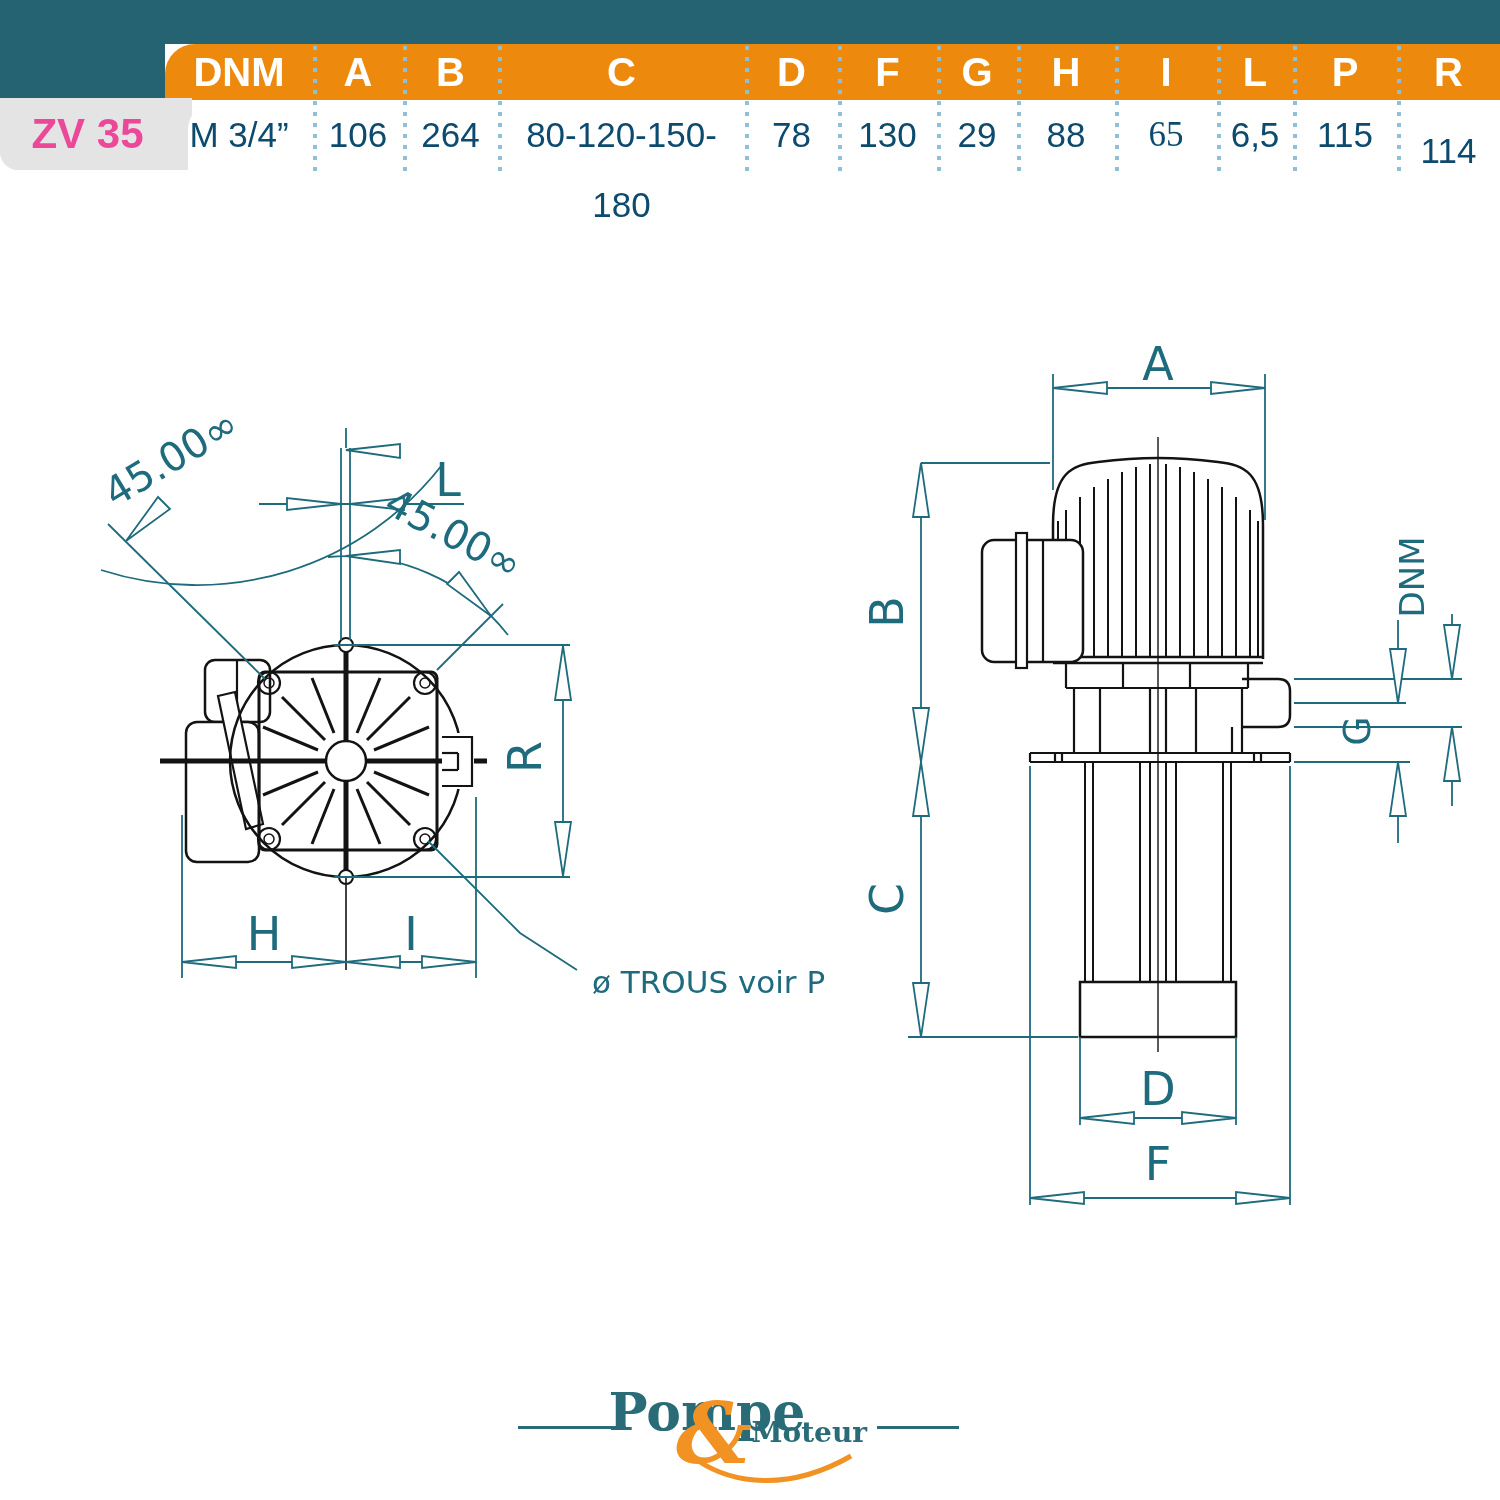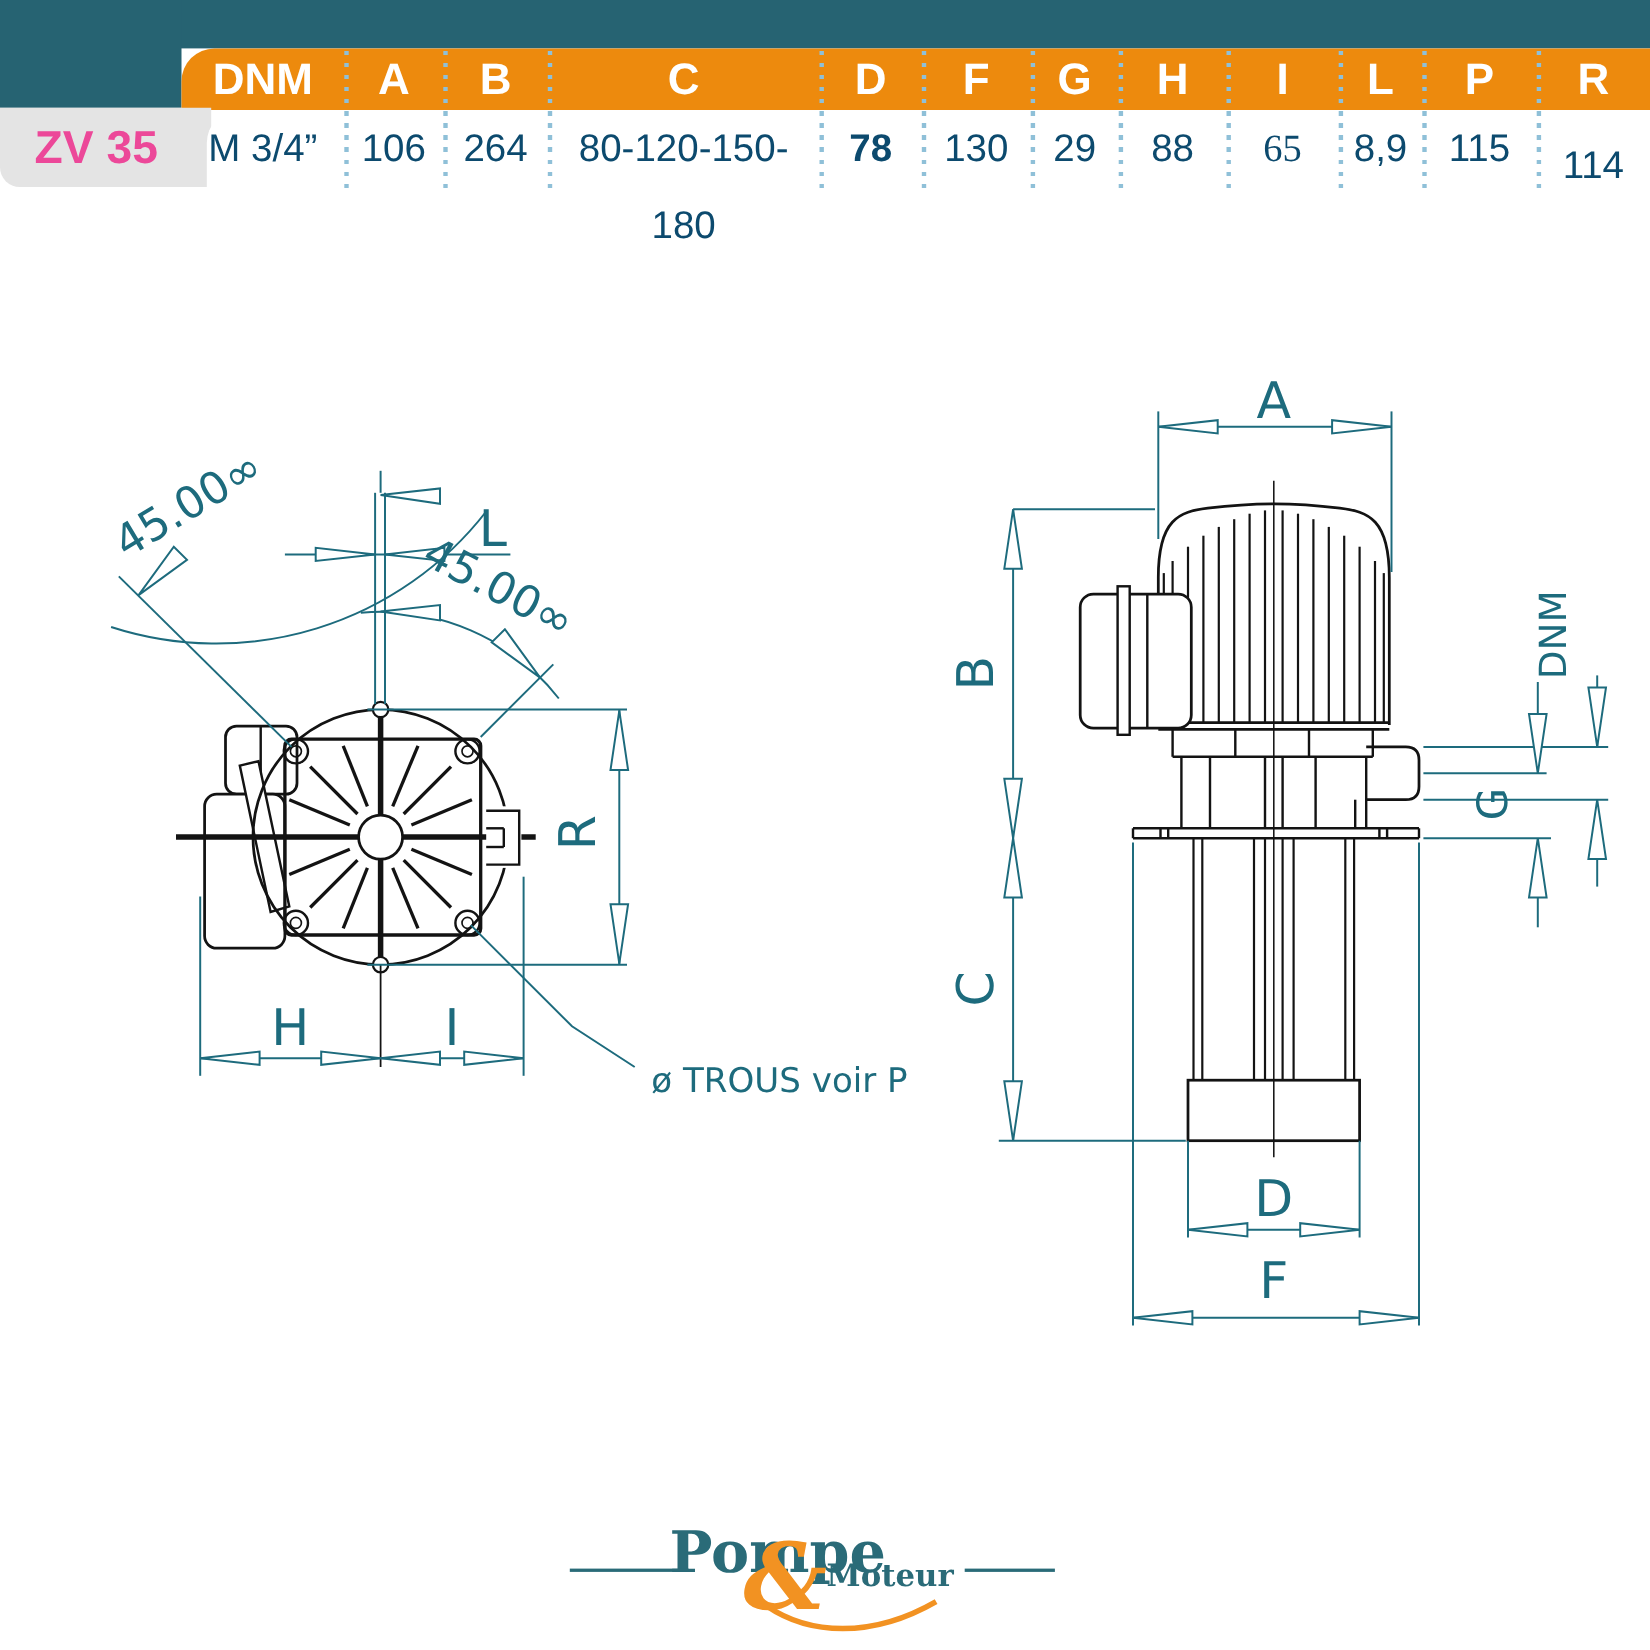--- a/index.html
+++ b/index.html
@@ -55,26 +55,26 @@
 <div class="abs hcell" style="left:1017px;width:98px;">H</div>
 <div class="abs hcell" style="left:1115px;width:102px;">I</div>
 <div class="abs hcell" style="left:1217px;width:76px;">L</div>
 <div class="abs hcell" style="left:1293px;width:104px;">P</div>
 <div class="abs hcell" style="left:1397px;width:103px;">R</div>
 
 <div class="abs vcell" style="left:165px;width:148px;">M 3/4”</div>
 <div class="abs vcell" style="left:313px;width:90px;">106</div>
 <div class="abs vcell" style="left:403px;width:95px;">264</div>
 <div class="abs vcell" style="left:498px;width:247px;">80-120-150-180</div>
-<div class="abs vcell" style="left:745px;width:93px;font-weight:bold;">78</div>
+<div class="abs vcell" style="left:745px;width:93px;">78</div>
 <div class="abs vcell" style="left:838px;width:99px;">130</div>
 <div class="abs vcell" style="left:937px;width:80px;">29</div>
 <div class="abs vcell" style="left:1017px;width:98px;">88</div>
 <div class="abs vcell" style="left:1115px;width:102px;font-family:Liberation Serif, serif;">65</div>
-<div class="abs vcell" style="left:1217px;width:76px;">8,9</div>
+<div class="abs vcell" style="left:1217px;width:76px;">6,5</div>
 <div class="abs vcell" style="left:1293px;width:104px;">115</div>
 <div class="abs vcell" style="left:1397px;width:103px;margin-top:16px;">114</div>
 
 <div class="abs dots" style="left:313px;"></div>
 <div class="abs dots" style="left:403px;"></div>
 <div class="abs dots" style="left:498px;"></div>
 <div class="abs dots" style="left:745px;"></div>
 <div class="abs dots" style="left:838px;"></div>
 <div class="abs dots" style="left:937px;"></div>
 <div class="abs dots" style="left:1017px;"></div>

